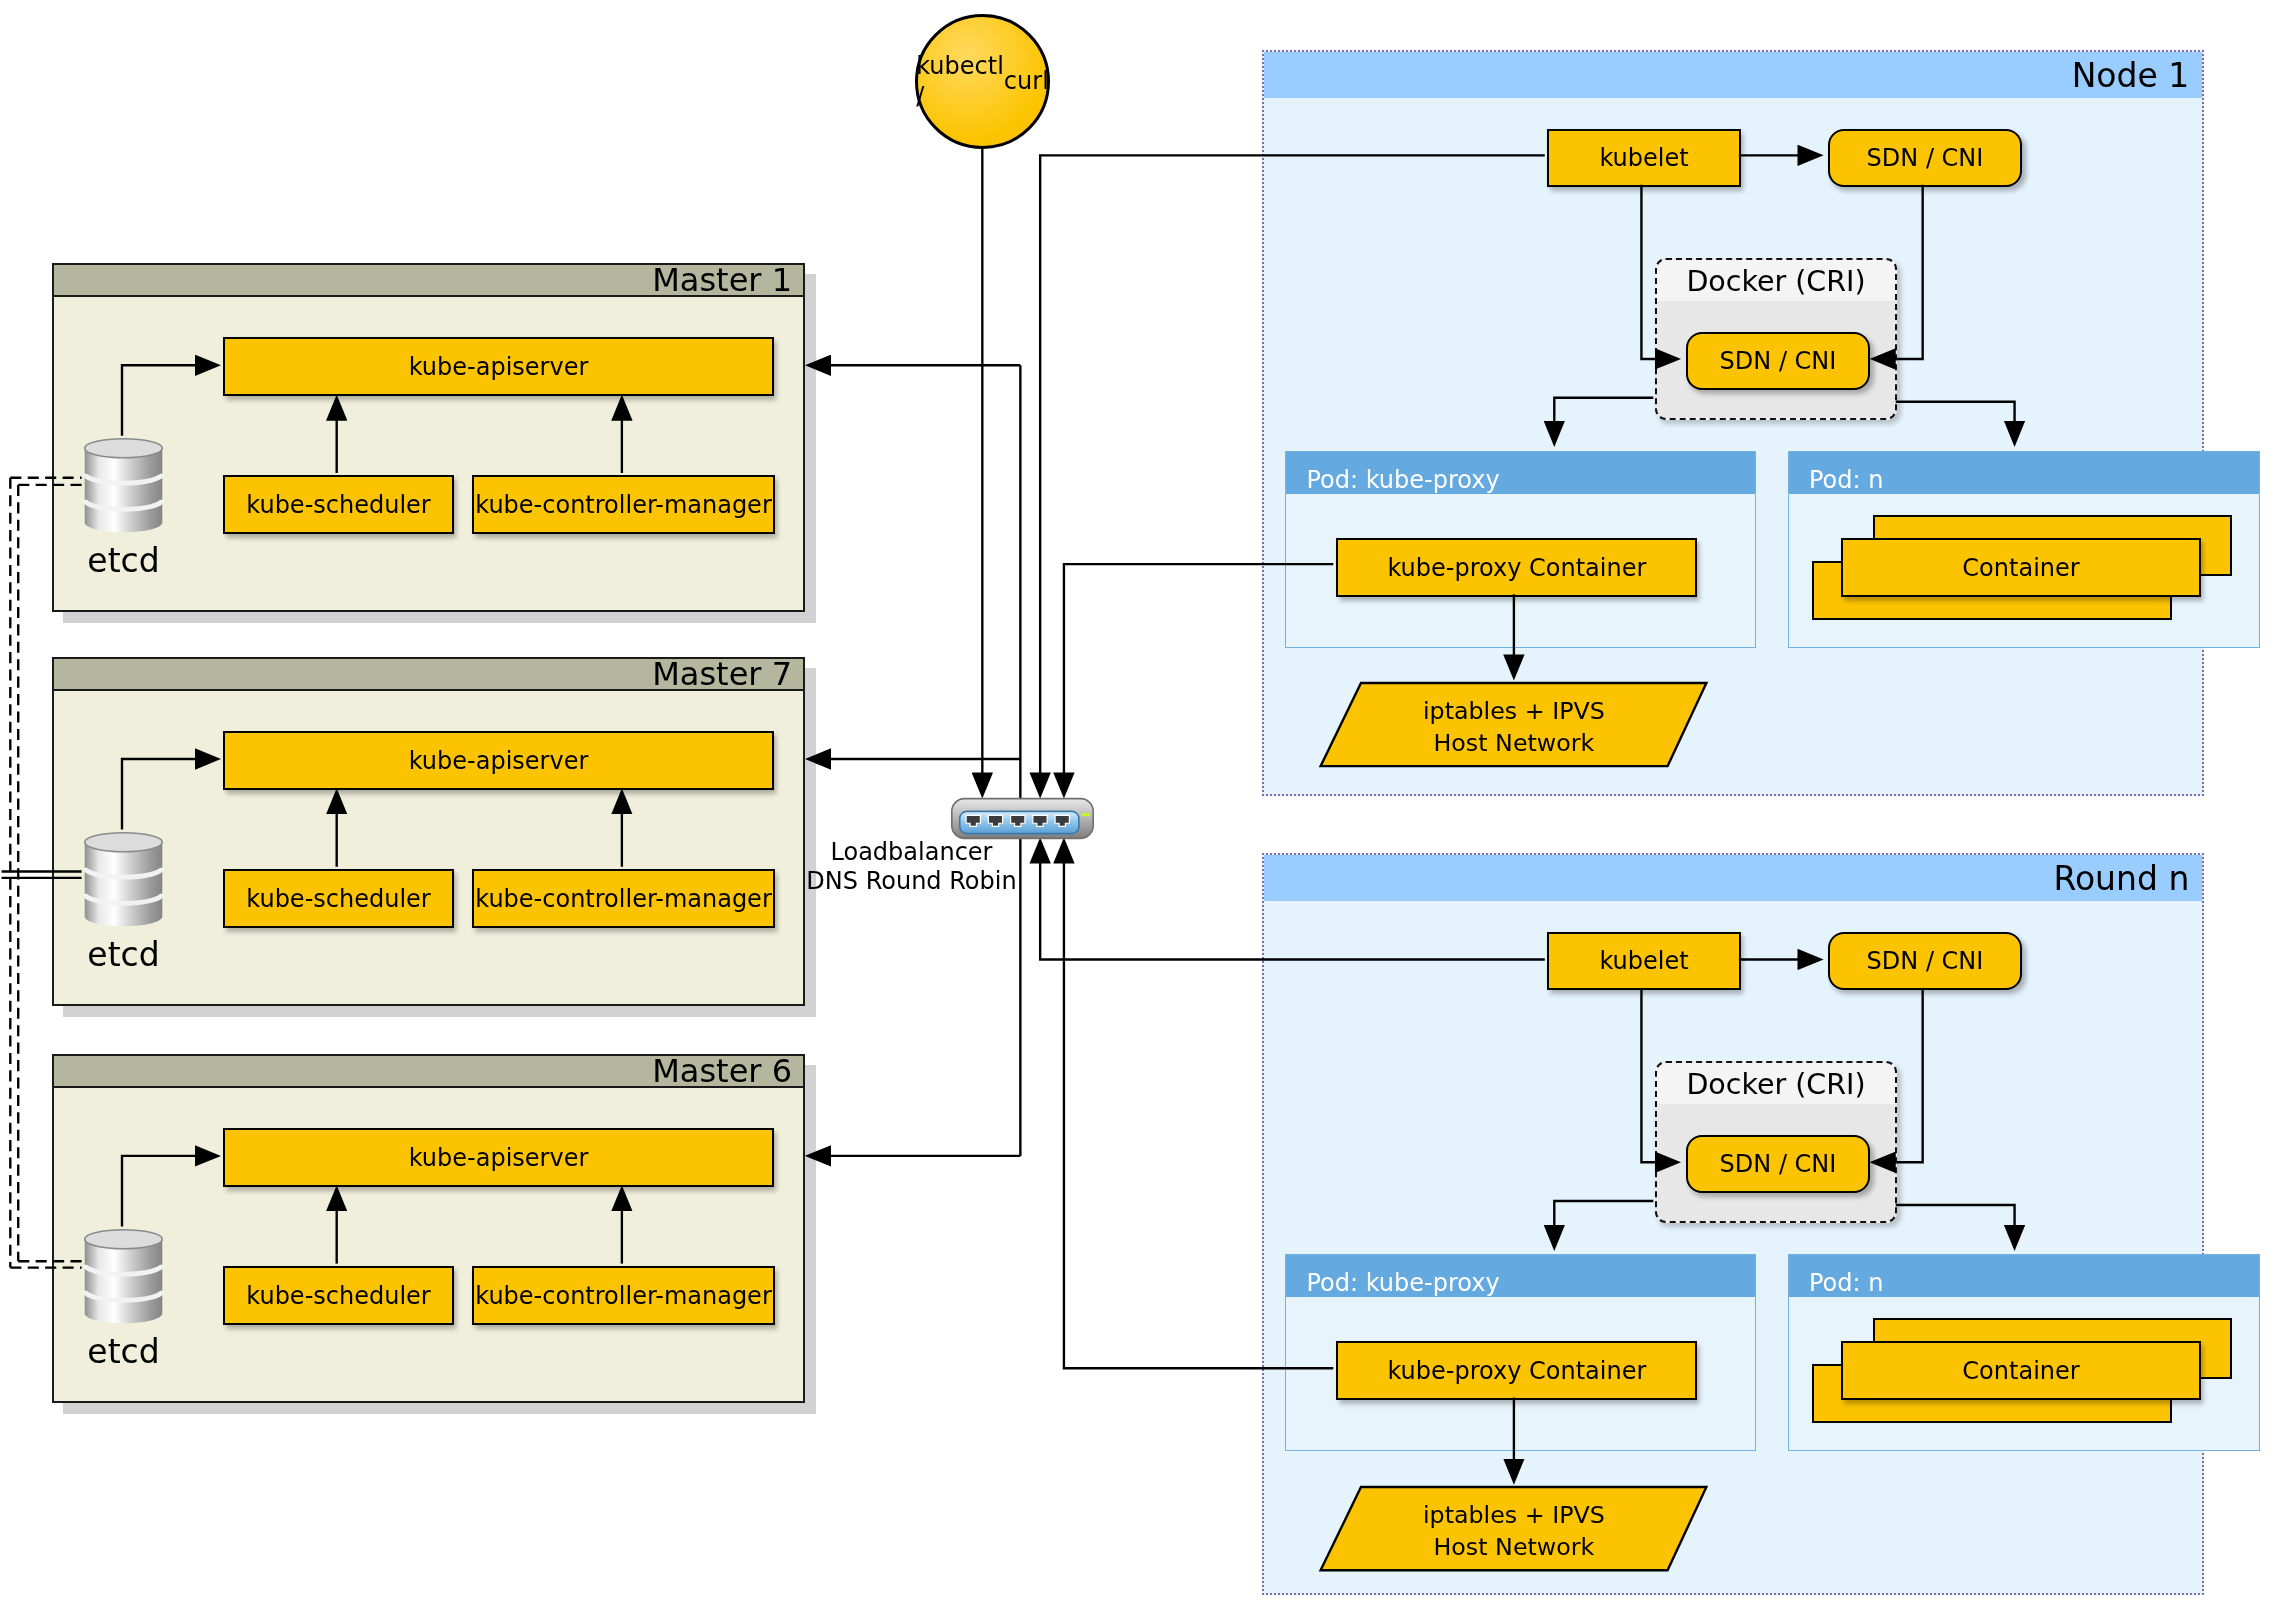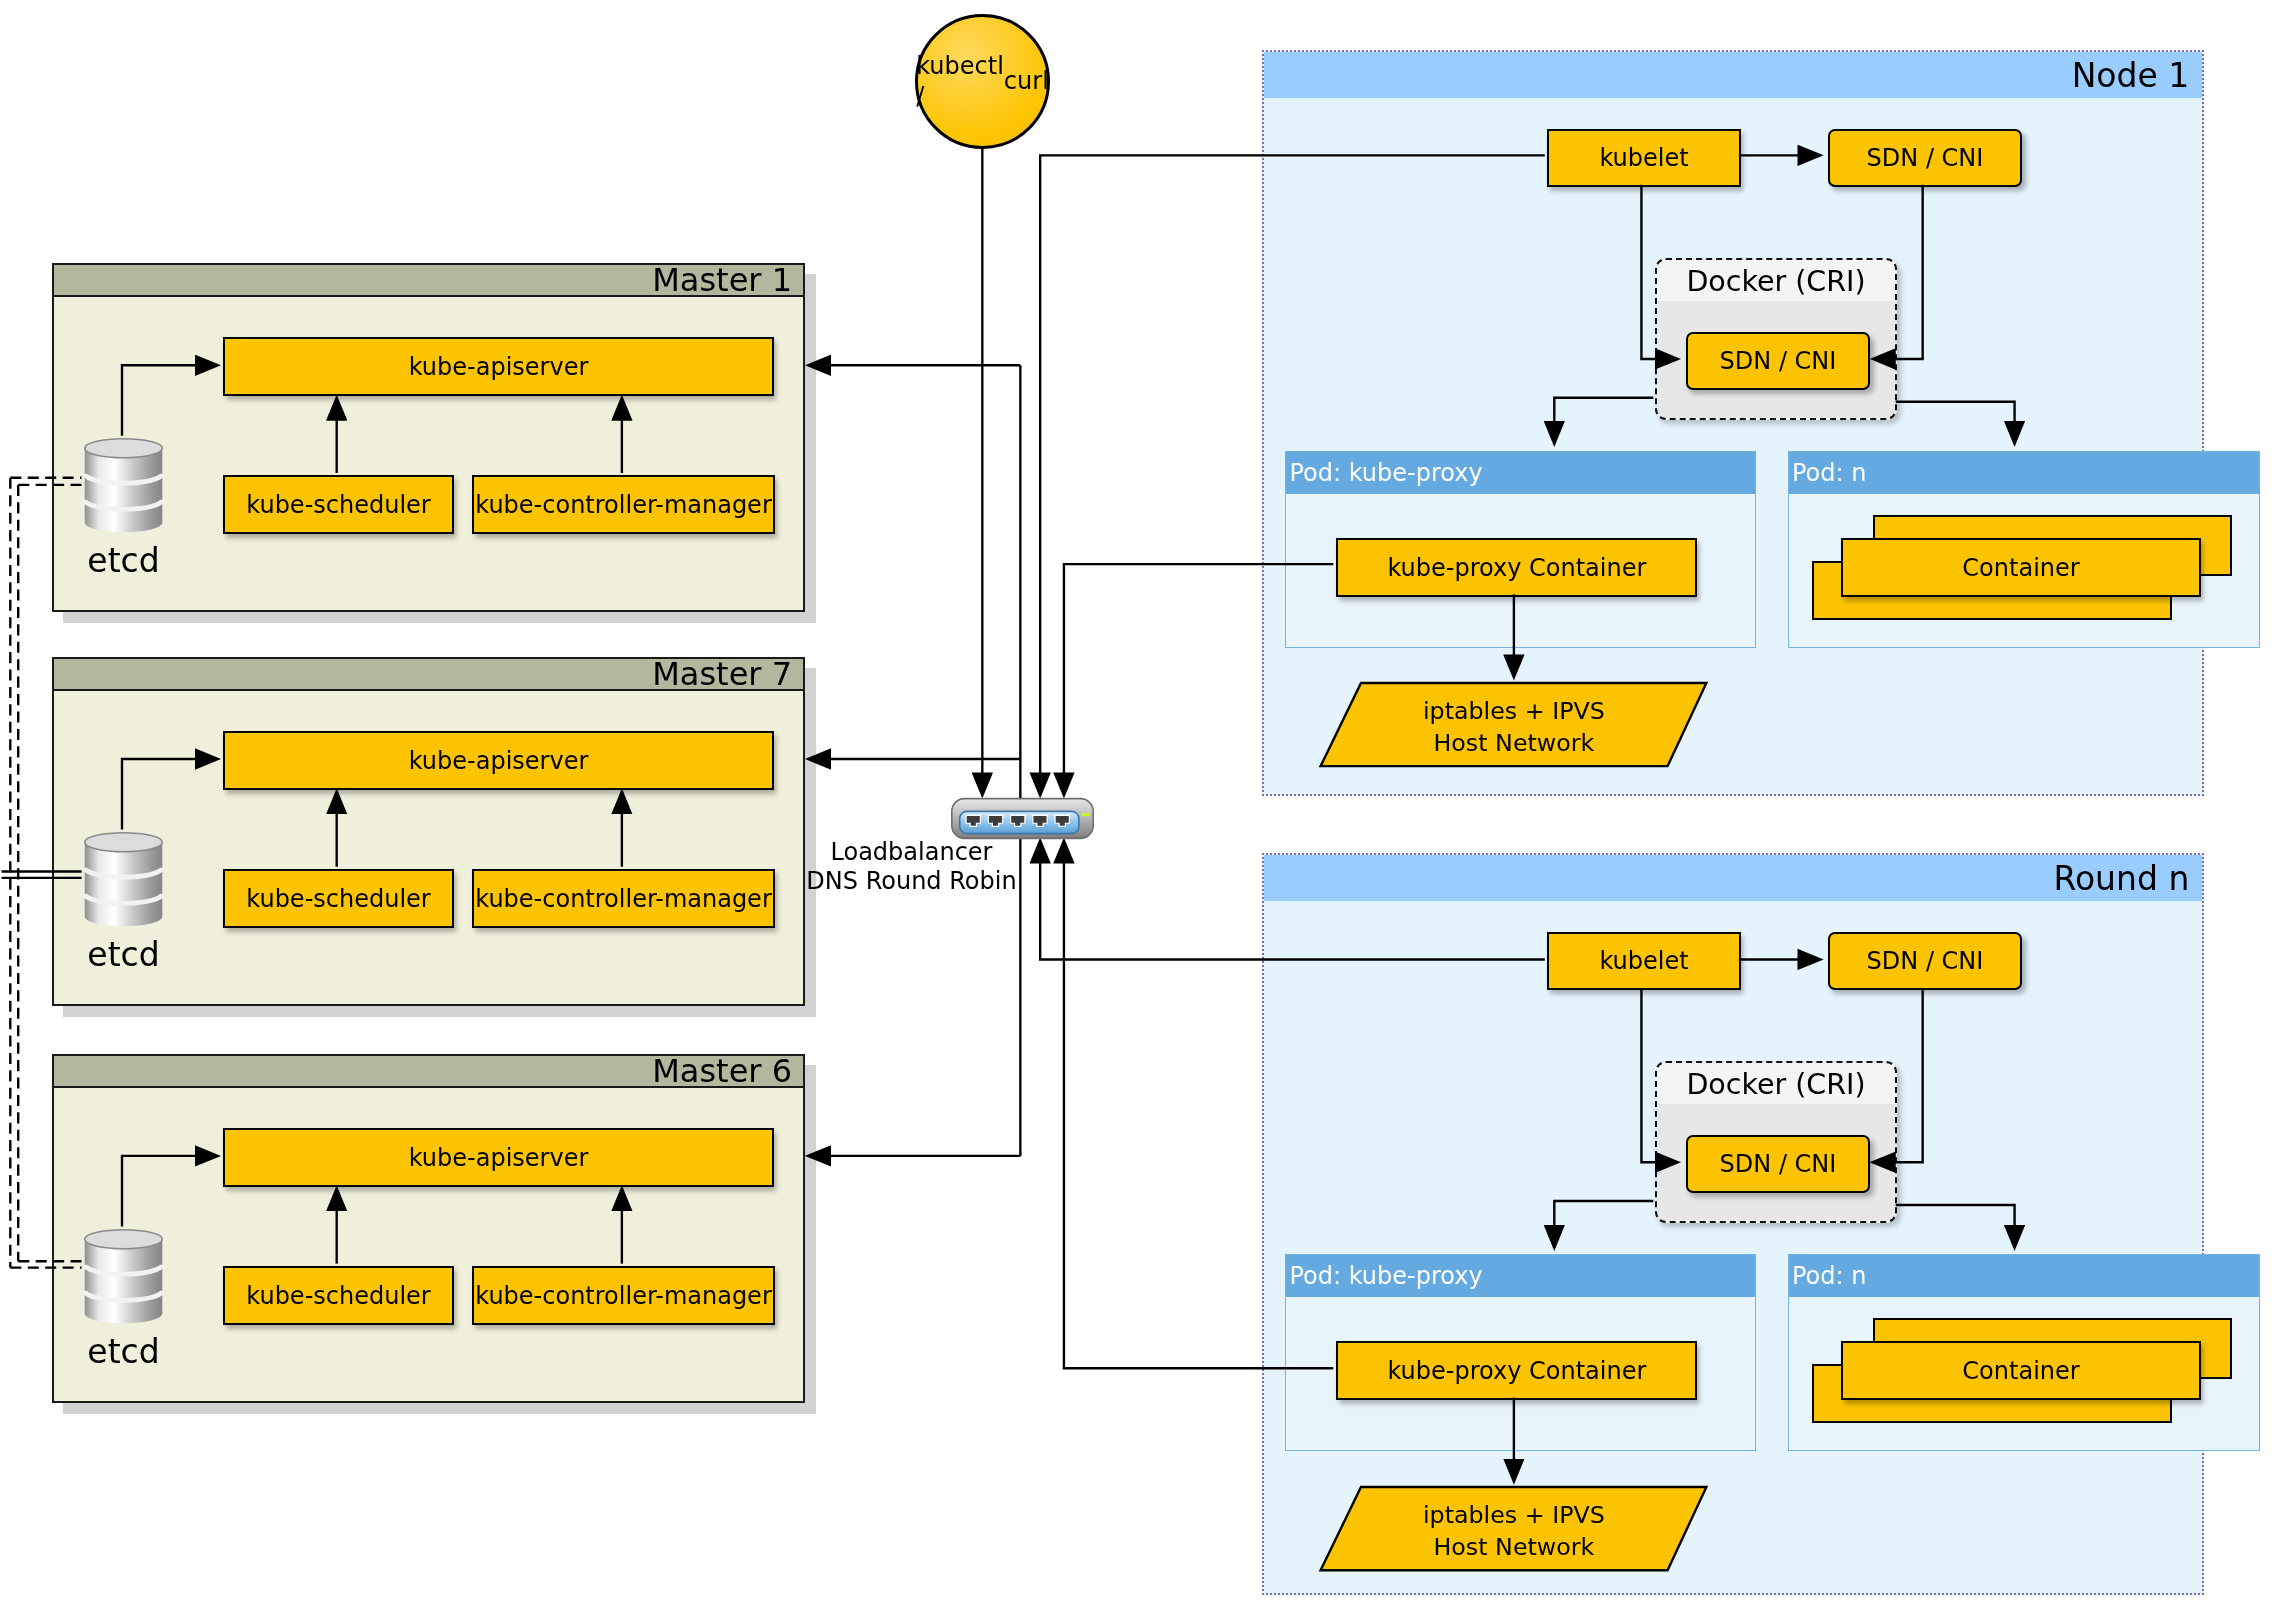--- a/index.html
+++ b/index.html
@@ -10,35 +10,35 @@
   .abs{position:absolute;}
   
   .master{position:absolute;left:52px;width:753px;height:349px;background:#F0EFDC;
     border:2.4px solid #1a1a1a;box-shadow:11px 11px 0 #d2d2d2;box-sizing:border-box;}
   .master-header{position:absolute;left:0;top:0;right:0;height:32px;background:#B4B69D;
     border-bottom:2.4px solid #1a1a1a;display:flex;align-items:center;justify-content:flex-end;
     padding-right:11px;box-sizing:border-box;font-size:32px;}
   .ybox{position:absolute;background:#FCC400;border:2.4px solid #000;box-sizing:border-box;
     display:flex;align-items:center;justify-content:center;font-size:24px;
     box-shadow:3.2px 4px 4.8px rgba(0,0,0,.28);}
-  .rounded{border-radius:7px;}
+  .rounded{border-radius:16px;}
   .etcd-label{position:absolute;font-size:33px;text-align:center;}
   
   .node{position:absolute;left:1262px;width:942px;background:#E5F3FD;
     border:2.4px dotted #7d6bb0;box-sizing:border-box;text-decoration:underline;}
   .node-header{position:absolute;left:0;top:0;right:0;height:46px;background:#99CCFF;
     display:flex;align-items:center;justify-content:flex-end;padding-right:12.7px;
     box-sizing:border-box;font-size:33px;}
   .docker{position:absolute;border:2.4px dashed #111;border-radius:11px;box-sizing:border-box;
     background:linear-gradient(#f4f4f4 0 41px,#e7e7e7 41px 100%);
     box-shadow:3.2px 4px 4.8px rgba(0,0,0,.2);}
   .docker-title{position:absolute;left:0;top:4.8px;right:0;text-align:center;font-size:28.5px;}
   .pod{position:absolute;background:#E8F4FC;border:1.6px solid #74b2e2;box-sizing:border-box;}
   .pod-header{position:absolute;left:0;top:0;right:0;height:42px;background:#64A9E0;
-    display:flex;align-items:center;padding-left:3px;box-sizing:border-box;
+    display:flex;align-items:flex-end;padding-left:20px;box-sizing:border-box;
     font-size:24px;color:#ffffff;}
   .kubectl-circle{position:absolute;left:915px;top:13.5px;width:135px;height:135px;
     border-radius:50%;border:3.2px solid #000;box-sizing:border-box;
     background:radial-gradient(circle at 38% 30%,#ffd95e,#FCC400 70%);
     display:flex;align-items:center;justify-content:center;
     font-size:24px;line-height:30px;}
   .lb-label{position:absolute;left:753px;top:838px;width:317px;text-align:center;
     font-size:24px;line-height:29px;}
   svg.overlay{position:absolute;left:0;top:0;width:2295px;height:1602px;pointer-events:none;}
   .lineblk{stroke:#000;stroke-width:3;fill:none;}

